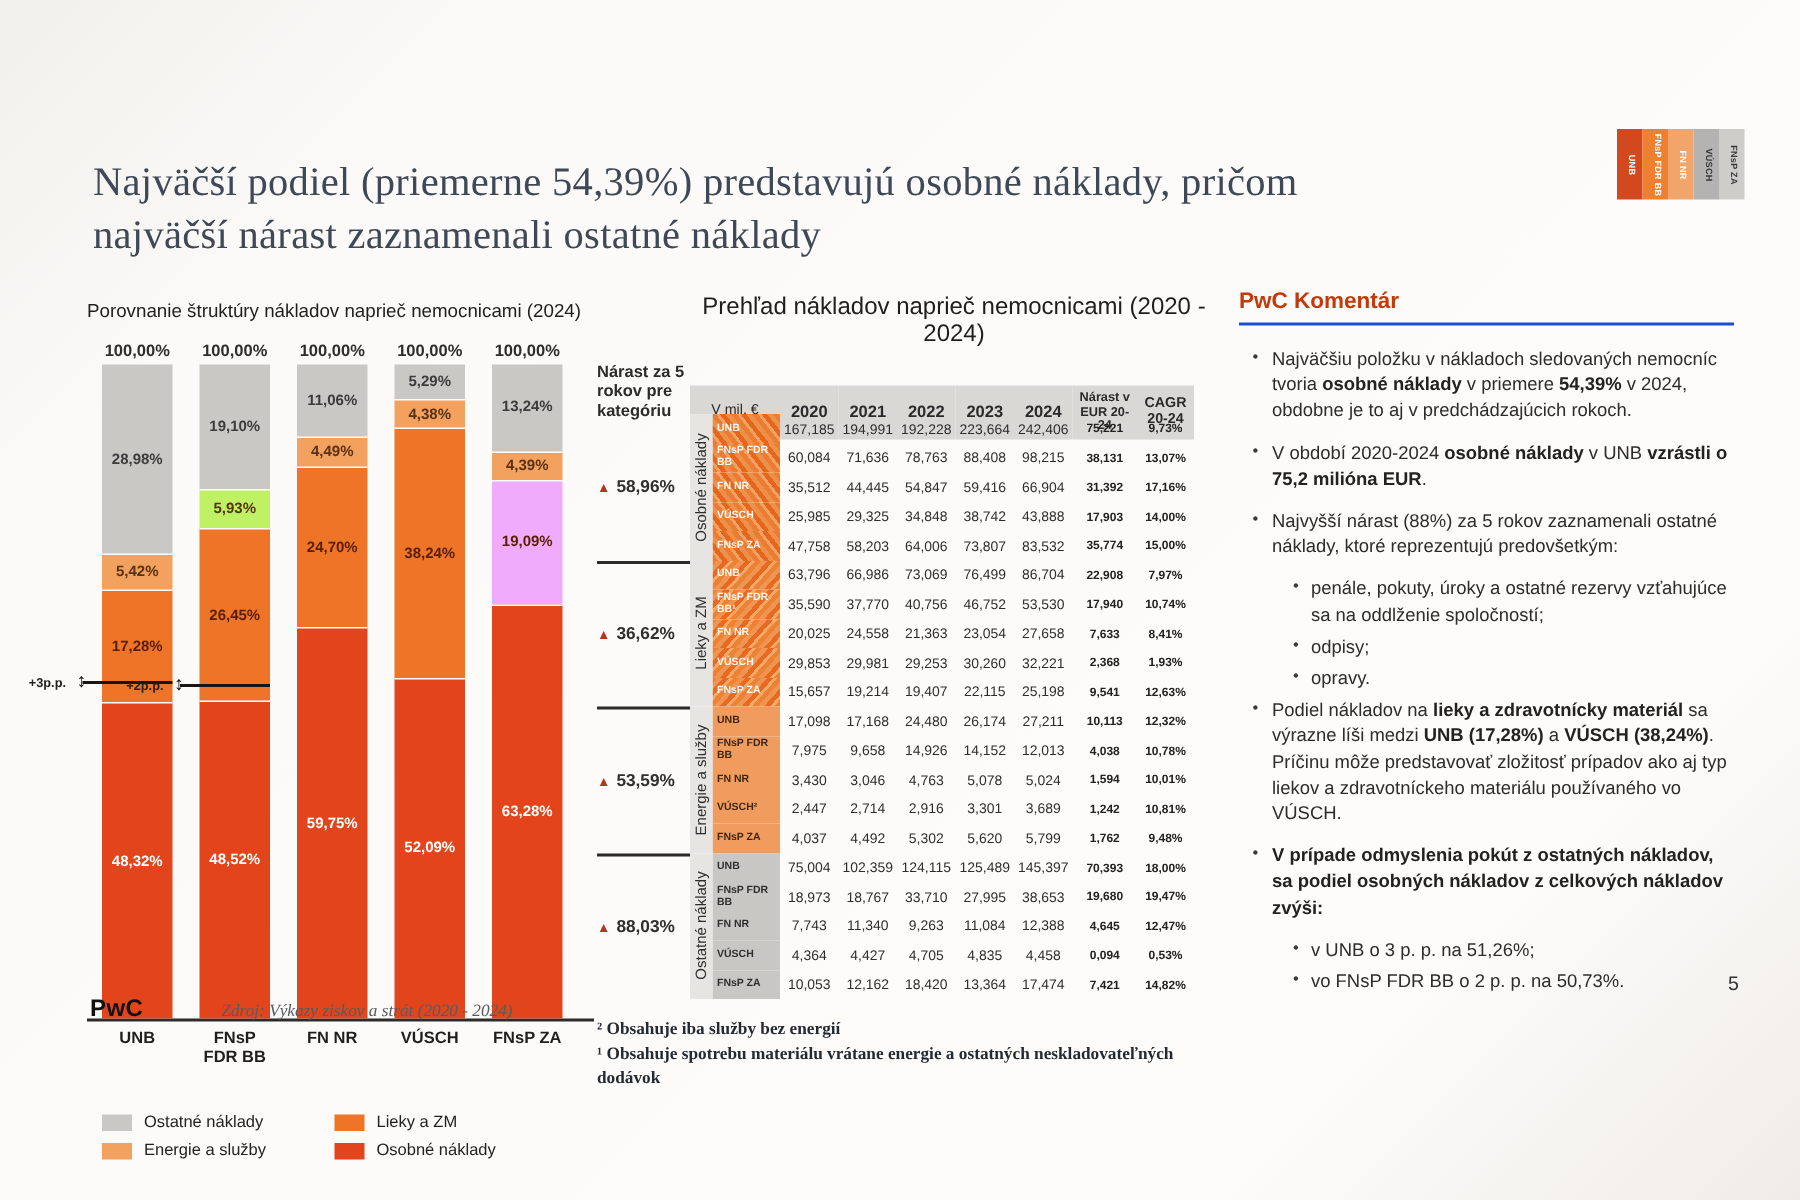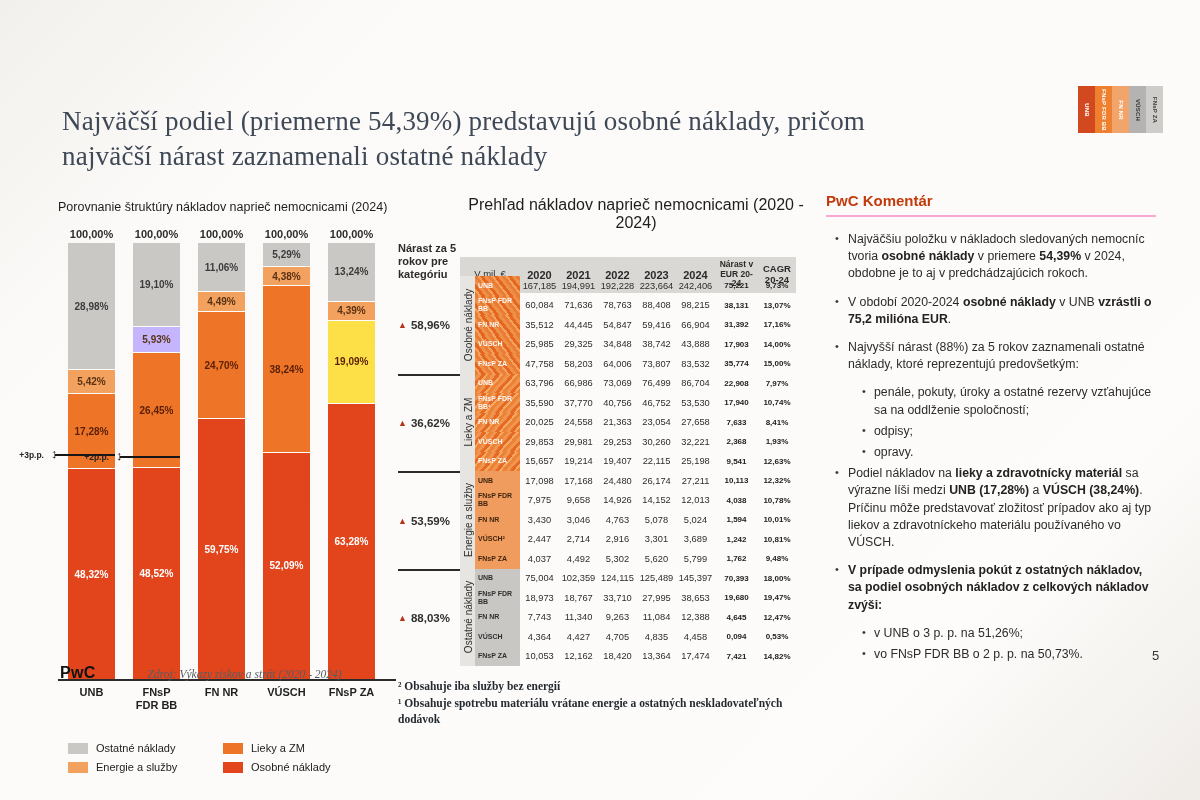--- a/index.html
+++ b/index.html
@@ -79,21 +79,21 @@
   .so { background:#f09c5e; color:#40260e; }
   .sg { background:#c8c7c4; color:#2f2f2f; }
   .c-val { display:flex; align-items:center; justify-content:center; font-size:9.3px; color:#2d2d2d; }
   .c-narast { display:flex; align-items:center; justify-content:center; font-size:8px; font-weight:bold; color:#222; }
   .c-cagr { display:flex; align-items:center; justify-content:center; font-size:8px; font-weight:bold; color:#222; }
   .footnotes { margin-top:12px; font-family:"Liberation Serif", serif; font-weight:600;
     font-size:11.5px; color:#242a31; line-height:1.45; }
   
   .comment-panel { position:absolute; left:826px; top:192px; width:330px; }
   .kom-head { color:#c23a0b; font-size:15px; font-weight:bold; padding-bottom:6px;
-    border-bottom:2px solid #f9a8d4; margin-bottom:14px; }
+    border-bottom:2px solid #1d4ed8; margin-bottom:14px; }
   .bullet { display:flex; font-size:12.3px; line-height:1.4; color:#2c2c2c; margin-bottom:11px; }
   .bullet .mk { flex:none; width:22px; text-align:center; font-size:11px; color:#3a3a3a; }
   .bullet.sub { margin-left:28px; margin-bottom:4px; }
   .bullet.sub .mk { width:20px; }
   .bullet b { font-weight:bold; color:#222; }
 </style>
 </head>
 <body>
 
 <div class="title">
@@ -142,21 +142,21 @@
             <span class="ann-label">+3p.p.</span>
           </div>
         </div>
       </div>
       <div class="slot">
         <div class="total">100,00%</div>
         <div class="bar">
           <div class="seg seg0" style="height: 19.1%; background: rgb(201, 200, 197);">
             <span>19,10%</span>
           </div>
-          <div class="seg seg1" style="height: 5.93%; background: #c4b5fd;">
+          <div class="seg seg1" style="height: 5.93%; background: #bef264;">
             <span>5,93%</span>
           </div>
           <div class="seg seg2" style="height: 26.45%; background: rgb(238, 116, 40);">
             <span>26,45%</span>
           </div>
           <div class="seg seg3" style="height: 48.52%; background: rgb(226, 68, 28);">
             <span>48,52%</span>
           </div>
           <div class="ann" style="bottom: 50.73%;">
             <span class="ann-arrow">↕</span>
@@ -200,21 +200,21 @@
       </div>
       <div class="slot">
         <div class="total">100,00%</div>
         <div class="bar">
           <div class="seg seg0" style="height: 13.24%; background: rgb(201, 200, 197);">
             <span>13,24%</span>
           </div>
           <div class="seg seg1" style="height: 4.39%; background: rgb(242, 162, 94);">
             <span>4,39%</span>
           </div>
-          <div class="seg seg2" style="height: 19.09%; background: #fde047;">
+          <div class="seg seg2" style="height: 19.09%; background: #f0abfc;">
             <span>19,09%</span>
           </div>
           <div class="seg seg3" style="height: 63.28%; background: rgb(226, 68, 28);">
             <span>63,28%</span>
           </div>
         </div>
       </div>
     </div>
   <div class="xlabels">
       <div class="xlabel">

